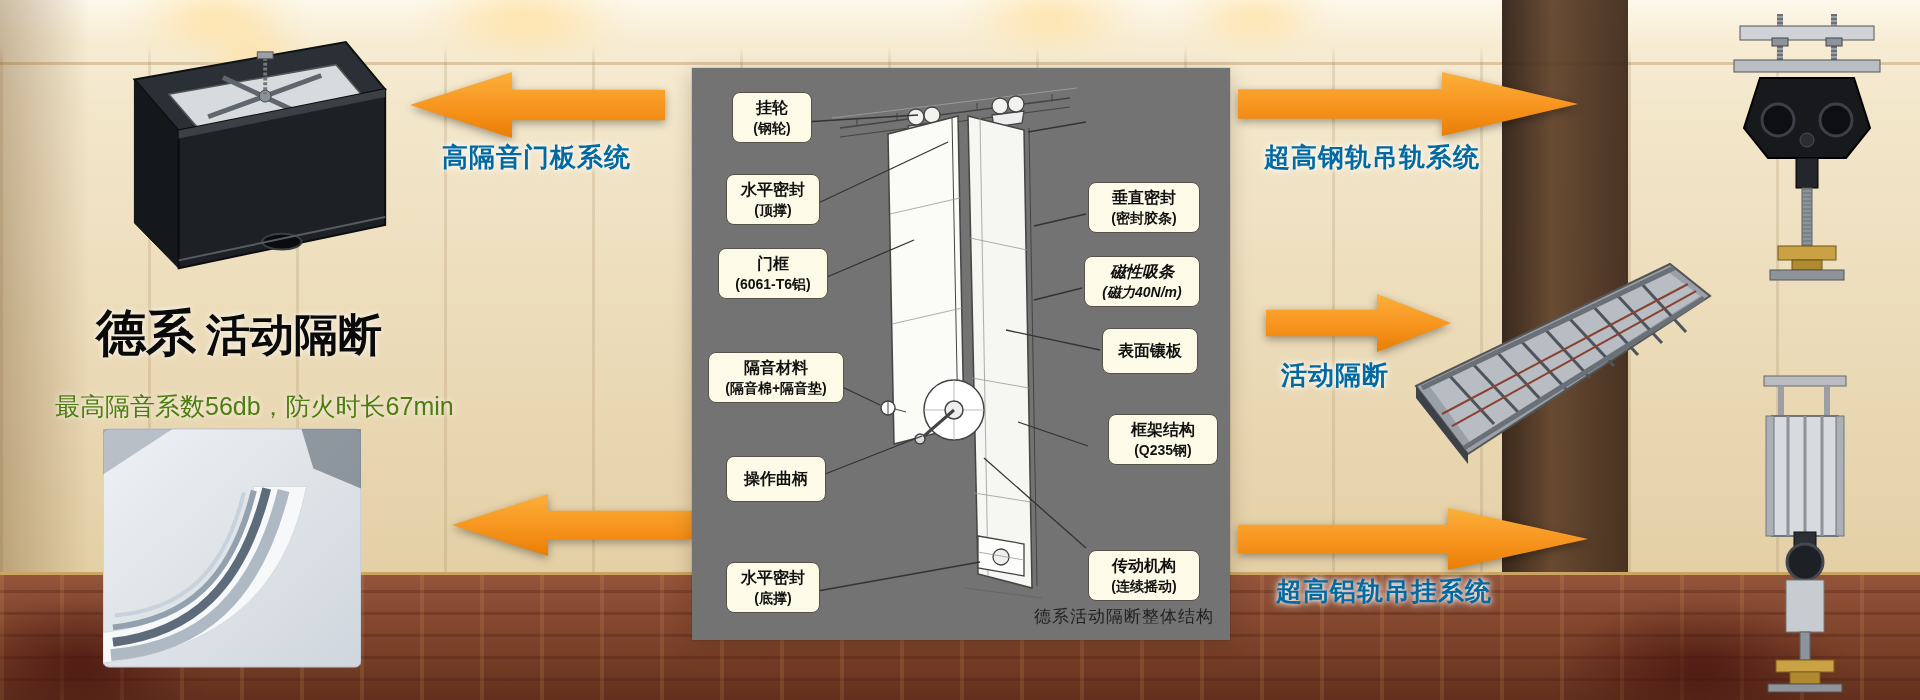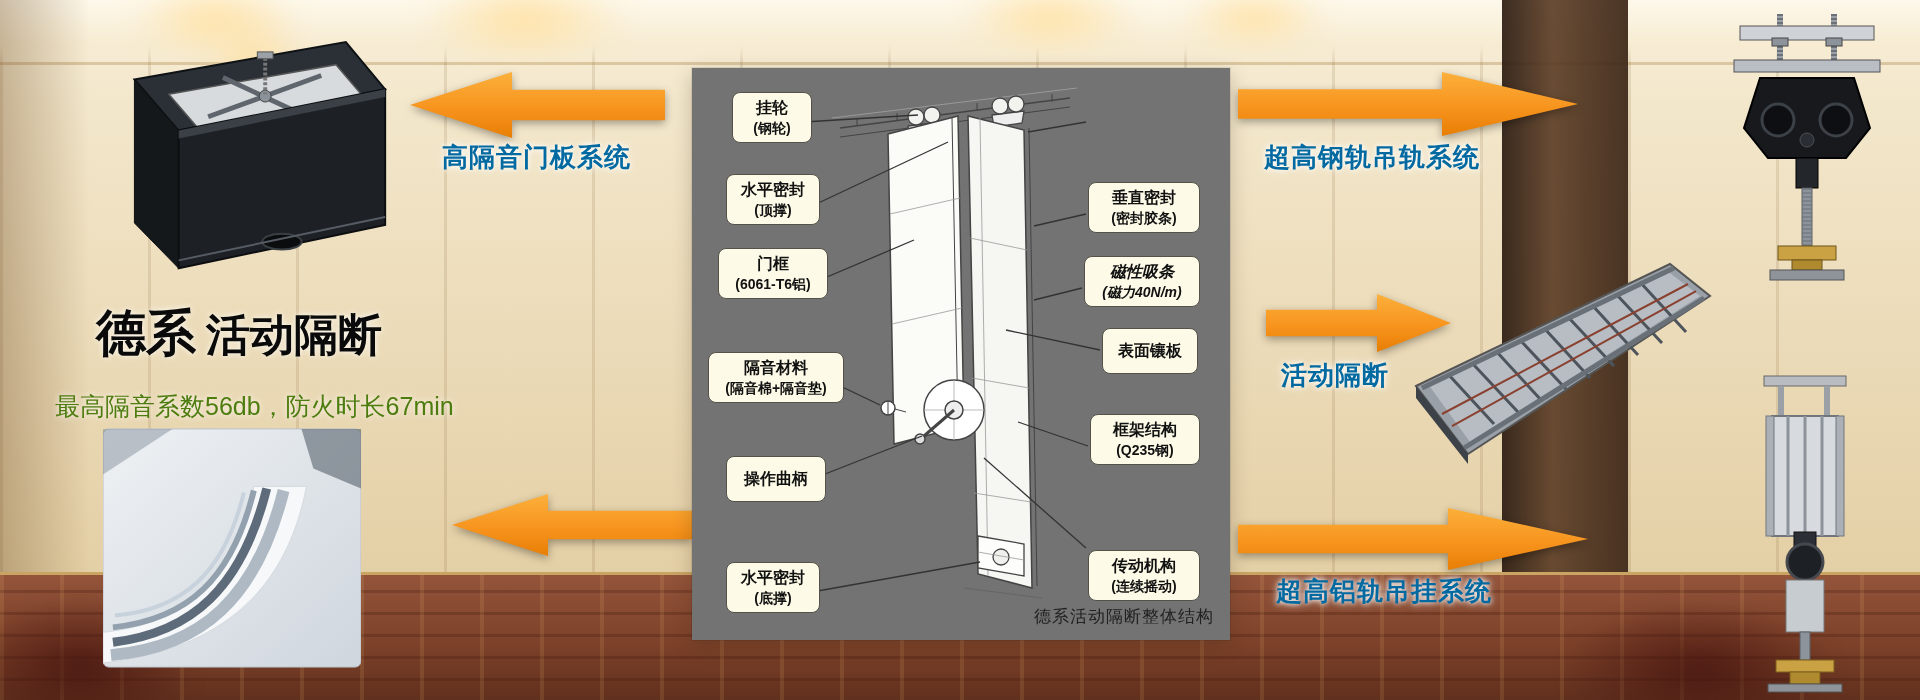--- a/index.html
+++ b/index.html
@@ -217,21 +217,21 @@
       <span class="l2">(密封胶条)</span>
     </div>
     <div class="callout" style="left:392px;top:188px;width:108px;font-style:italic;">
       <span class="l1">磁性吸条</span>
       <span class="l2">(磁力40N/m)</span>
     </div>
     <div class="callout" style="left:410px;top:260px;width:88px;height:34px;">
       <span class="l1">表面镶板</span>
 
     </div>
-    <div class="callout" style="left:398px;top:346px;width:102px;">
+    <div class="callout" style="left:416px;top:346px;width:102px;">
       <span class="l1">框架结构</span>
       <span class="l2">(Q235钢)</span>
     </div>
     <div class="callout" style="left:396px;top:450px;width:104px;margin-top:32px;">
       <span class="l1">传动机构</span>
       <span class="l2">(连续摇动)</span>
     </div>
 
     <div class="caption">德系活动隔断整体结构</div>
   </div>

